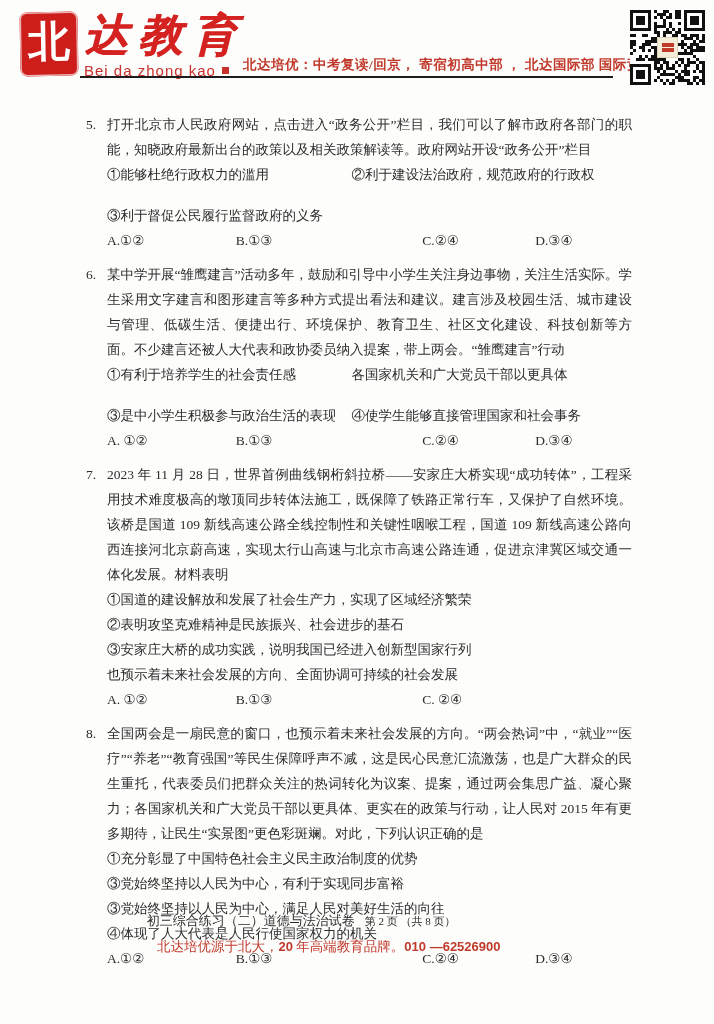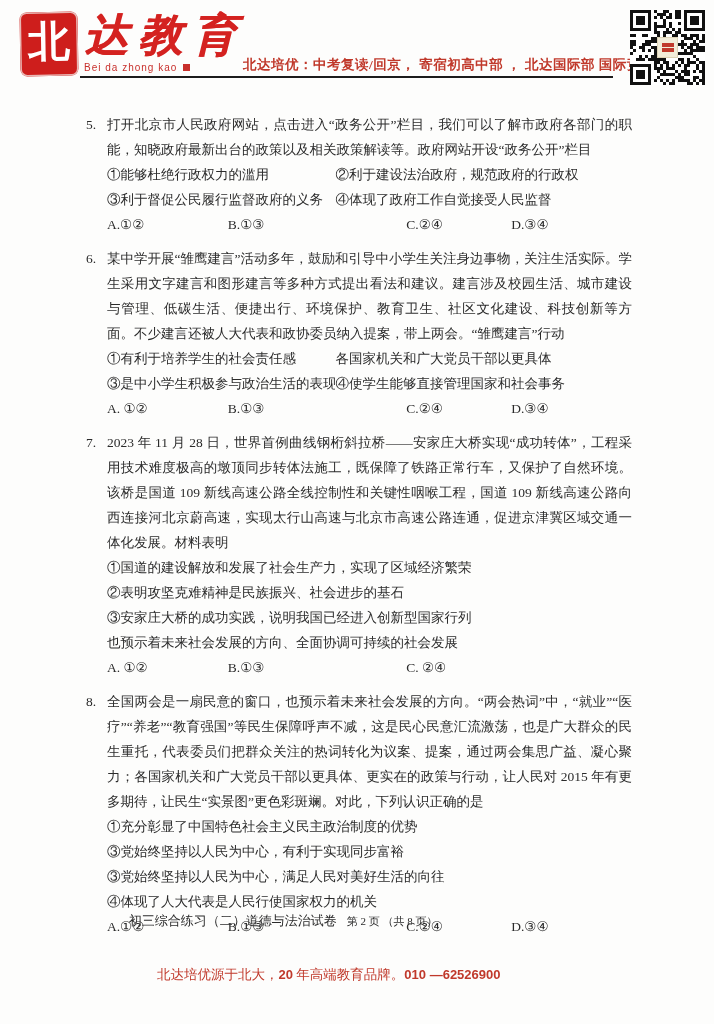--- a/index.html
+++ b/index.html
@@ -19,21 +19,21 @@
     font-family:"Liberation Serif",serif;
   }
   .logo-right { margin-left:6px; }
   .calligraphy {
     color:#d42220; font-size:44px; font-weight:bold; font-style:italic;
     letter-spacing:10px; line-height:48px; white-space:nowrap;
     text-shadow:1px 0 0 #d42220;
     text-align:center;
   }
   .pinyin-row { display:flex; align-items:center; margin-top:2px; }
-  .pinyin { color:#c8302c; font-size:10px; font-family:"Liberation Sans",sans-serif; letter-spacing:1px; }
+  .pinyin { color:#c8302c; font-size:15px; font-family:"Liberation Sans",sans-serif; letter-spacing:1px; }
   .pinyin-square { width:7px; height:7px; background:#c8302c; margin-left:6px; }
   .tagline {
     position:absolute; left:243px; top:56px; width:390px;
     color:#c0392b; font-size:13.5px; font-weight:bold; white-space:nowrap; letter-spacing:0.5px;
   }
   .header-rule { position:absolute; left:80px; top:76px; width:533px; height:2px; background:#1c1c1c; }
   .qr { position:absolute; right:9px; top:10px; width:75px; height:75px; background:#fff; }
   .qr svg { display:block; }
   .qr-center {
     position:absolute; left:27px; top:27px; width:21px; height:21px;
@@ -42,33 +42,33 @@
   }
   .qr-center i { display:block; width:12px; height:4px; background:#c0392b; }
 
   
   main { position:absolute; left:86px; top:112px; width:546px; }
   .question { display:flex; margin-bottom:9px; }
   .qnum { width:21px; flex-shrink:0; font-size:13.5px; line-height:25px; }
   .qbody { flex:1; }
   .stem { font-size:13.5px; line-height:25px; text-align:justify; }
   .options { font-size:13.5px; line-height:25px; }
-  .options.two-col { display:grid; grid-template-columns:43.5% 56.5%; }
+  .options.two-col { display:grid; grid-template-columns:43.5% 56.5%;gap:16px; }
   .option { white-space:nowrap; overflow:hidden; }
-  .answers { display:grid; grid-template-columns:23% 34% 20% auto; font-size:13.5px; line-height:25px; }
+  .answers { display:grid; grid-template-columns:23% 34% 20% auto; font-size:13.5px; line-height:25px;gap:8px; }
   .answer { white-space:nowrap; }
 
   
   .footer-title {
-    position:absolute; left:0; top:912px; width:566px; text-align:center;
+    position:absolute; left:18px; top:912px; width:566px; text-align:center;
     font-size:13px; color:#2b2b2b;
   }
   .footer-title .pageinfo { font-size:11px; margin-left:10px; }
   .footer-brand {
-    position:absolute; left:157px; top:966px; white-space:nowrap;
+    position:absolute; left:157px; top:938px; white-space:nowrap;
     color:#c0392b; font-size:13.5px;
   }
   .footer-brand .bold { font-weight:bold; font-family:"Liberation Sans",sans-serif; font-size:13px; }
 </style>
 </head>
 <body>
 
 <div class="page">
 
   <header>
@@ -333,21 +333,20 @@
   <main>
 
     <div class="question">
       <div class="qnum">5.</div>
       <div class="qbody">
         <div class="stem">打开北京市人民政府网站，点击进入“政务公开”栏目，我们可以了解市政府各部门的职能，知晓政府最新出台的政策以及相关政策解读等。政府网站开设“政务公开”栏目</div>
         <div class="options two-col">
           <div class="option">①能够杜绝行政权力的滥用</div>
           <div class="option">②利于建设法治政府，规范政府的行政权</div>
           <div class="option">③利于督促公民履行监督政府的义务</div>
-          <div class="option">④体现了政府工作自觉接受人民监督</div>
         </div>
         <div class="answers">
           <div class="answer">A.①②</div>
           <div class="answer">B.①③</div>
           <div class="answer">C.②④</div>
           <div class="answer">D.③④</div>
         </div>
       </div>
     </div>
 

